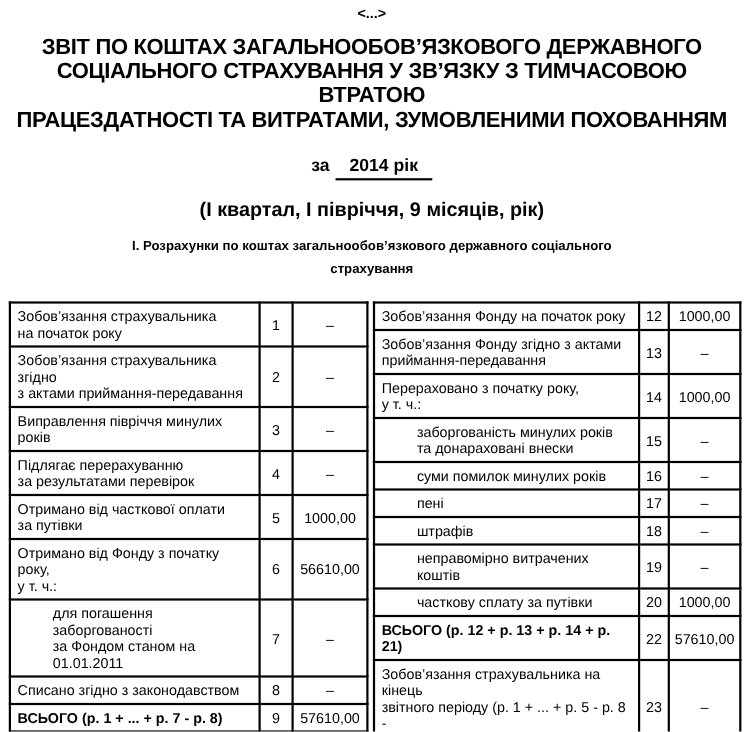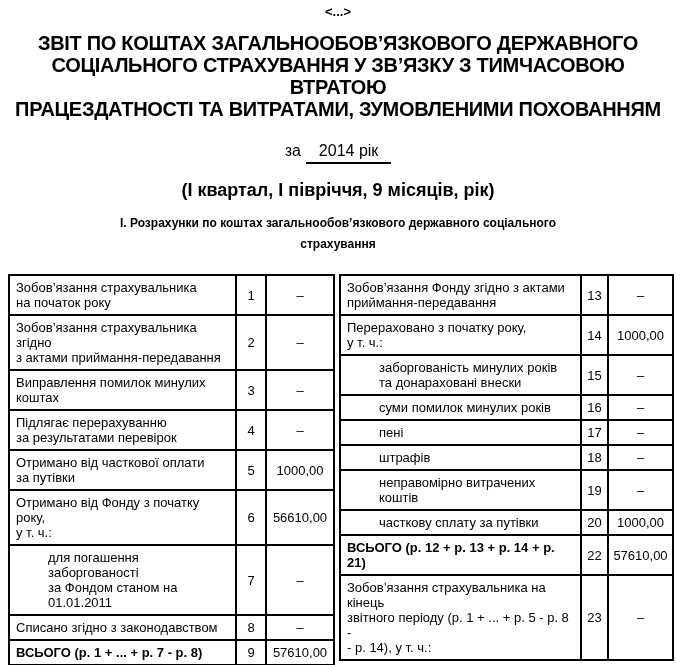--- a/index.html
+++ b/index.html
@@ -32,21 +32,21 @@
     font-size: 20px;
     font-weight: bold;
     line-height: 22px;
     letter-spacing: -0.3px;
     white-space: pre-line;
   }
   .period {
     margin-top: 22px;
     text-align: center;
     font-size: 16px;
-    font-weight: normal;
+    font-weight: bold;
     line-height: 18px;
   }
   .period-value {
     display: inline-block;
     border-bottom: 2px solid #000;
     padding: 0 13px 2px 13px;
     margin-left: 5px;
   }
   .period-hint {
     margin-top: 18px;
@@ -134,21 +134,21 @@
             <td class="cell-num">1</td>
             <td class="cell-value">–</td>
           </tr>
           <tr>
             <td class="cell-label">Зобов’язання страхувальника згідно
 з актами приймання-передавання</td>
             <td class="cell-num">2</td>
             <td class="cell-value">–</td>
           </tr>
           <tr>
-            <td class="cell-label">Виправлення помилок минулих коштах</td>
+            <td class="cell-label">Виправлення півріччя минулих років</td>
             <td class="cell-num">3</td>
             <td class="cell-value">–</td>
           </tr>
           <tr>
             <td class="cell-label">Підлягає перерахуванню
 за результатами перевірок</td>
             <td class="cell-num">4</td>
             <td class="cell-value">–</td>
           </tr>
           <tr>
@@ -189,20 +189,25 @@
         </tbody>
     </table>
     <table class="tbl tbl-right">
       <colgroup>
         <col class="col-label">
           <col class="col-num">
           <col class="col-value">
       </colgroup>
       <tbody id="right-body">
           <tr>
+            <td class="cell-label">Зобов’язання Фонду на початок року</td>
+            <td class="cell-num">12</td>
+            <td class="cell-value">1000,00</td>
+          </tr>
+          <tr>
             <td class="cell-label">Зобов’язання Фонду згідно з актами
 приймання-передавання</td>
             <td class="cell-num">13</td>
             <td class="cell-value">–</td>
           </tr>
           <tr>
             <td class="cell-label">Перераховано з початку року,
 у т. ч.:</td>
             <td class="cell-num">14</td>
             <td class="cell-value">1000,00</td>

